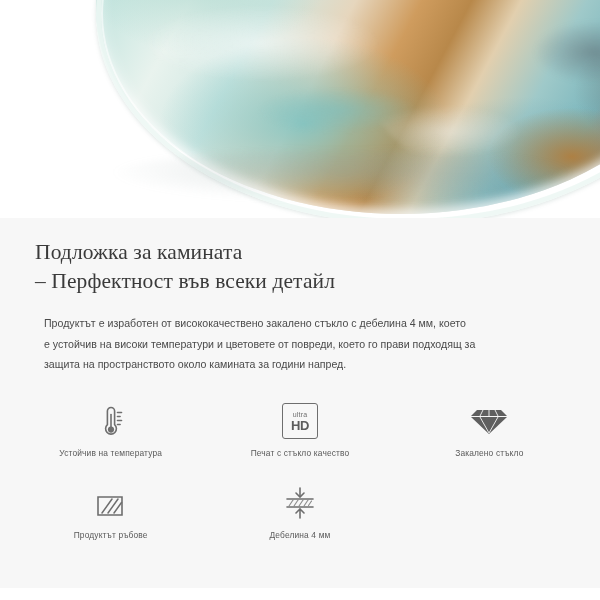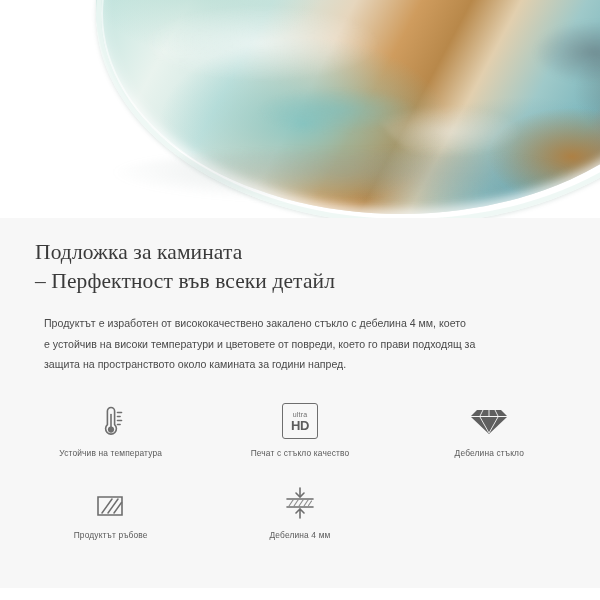--- a/index.html
+++ b/index.html
@@ -282,21 +282,21 @@
             </g>
             <g stroke="#ffffff" stroke-width="1" fill="none" opacity="0.85">
               <path d="M14 6 L11 12"></path>
               <path d="M26 6 L29 12"></path>
               <path d="M11 13 L20 29"></path>
               <path d="M29 13 L20 29"></path>
               <path d="M20 6 L20 12"></path>
             </g>
           </svg>
         </div>
-        <div class="caption">Дебелина стъкло</div>
+        <div class="caption">Закалено стъкло</div>
       </div>
 
       <div class="feature">
         <div class="glyph">
           <svg width="38" height="36" viewBox="0 0 38 36">
             <path d="M6 30 L6 12 L30 12 L30 30 Z" fill="none" stroke="#6e6e6e" stroke-width="1.6"></path>
             <g stroke="#6e6e6e" stroke-width="1.5" stroke-linecap="round">
               <path d="M10 28 L20 14"></path>
               <path d="M16 28 L26 14"></path>
               <path d="M22 28 L29.5 17.5"></path>

